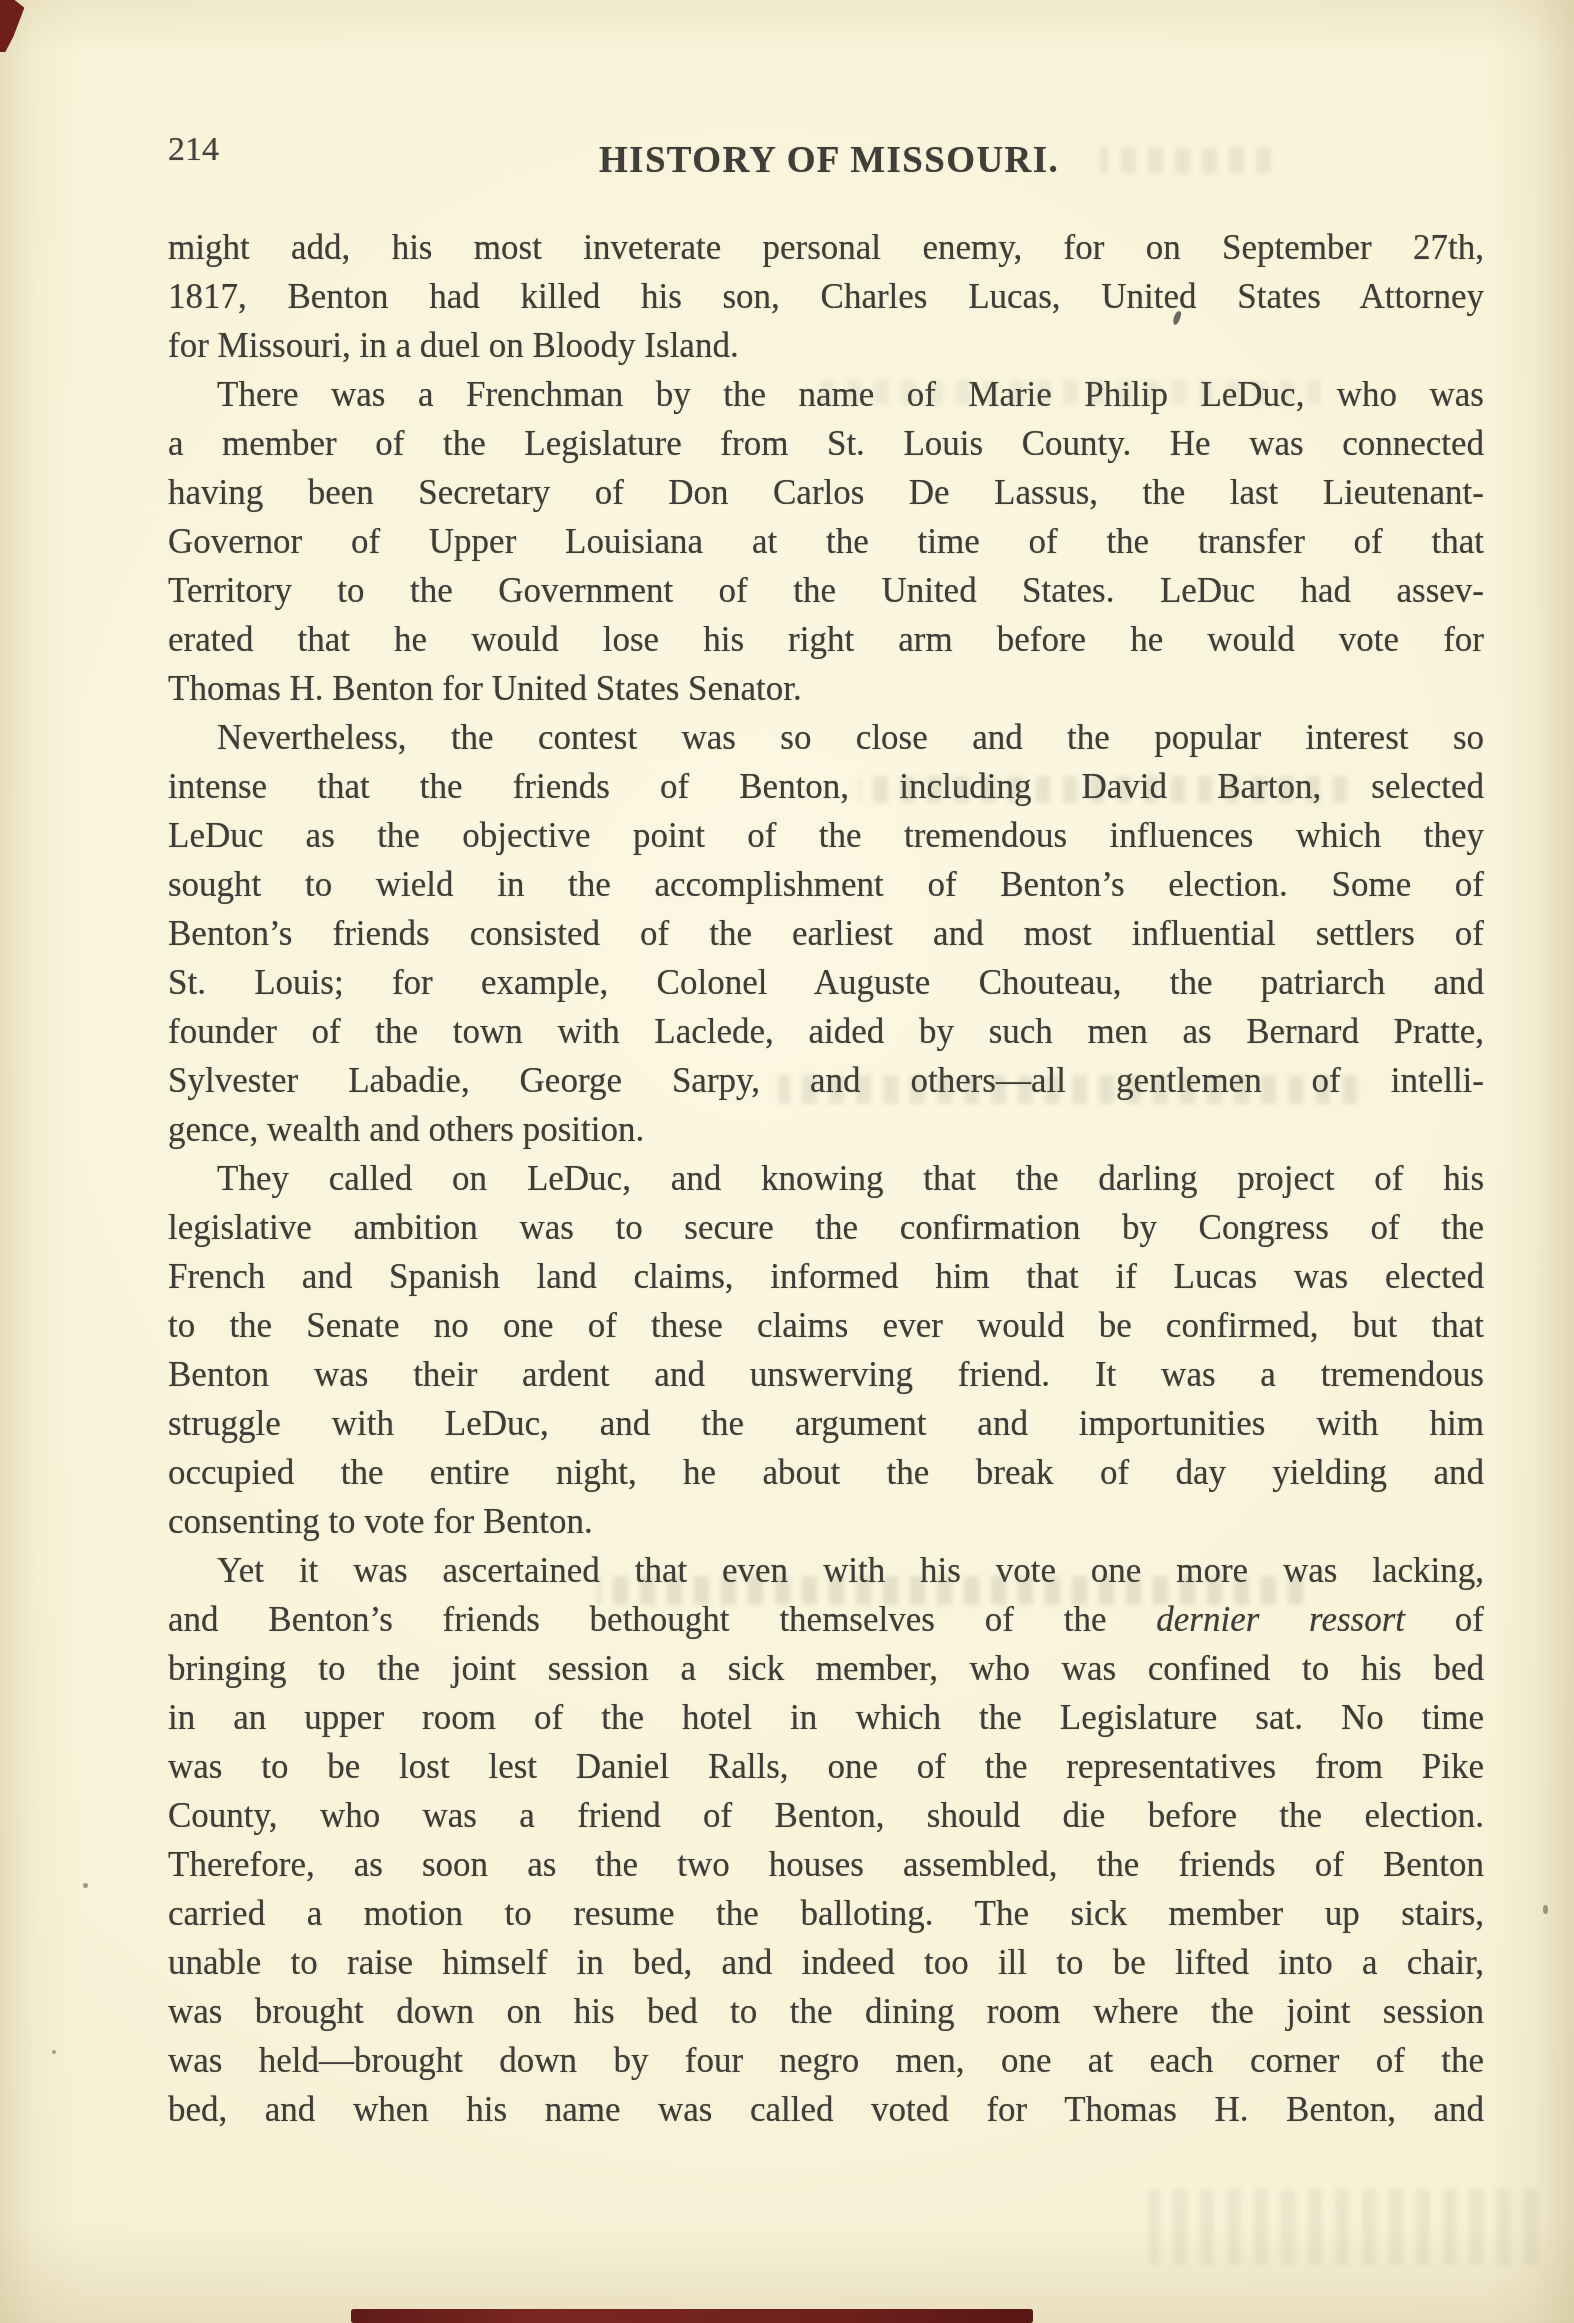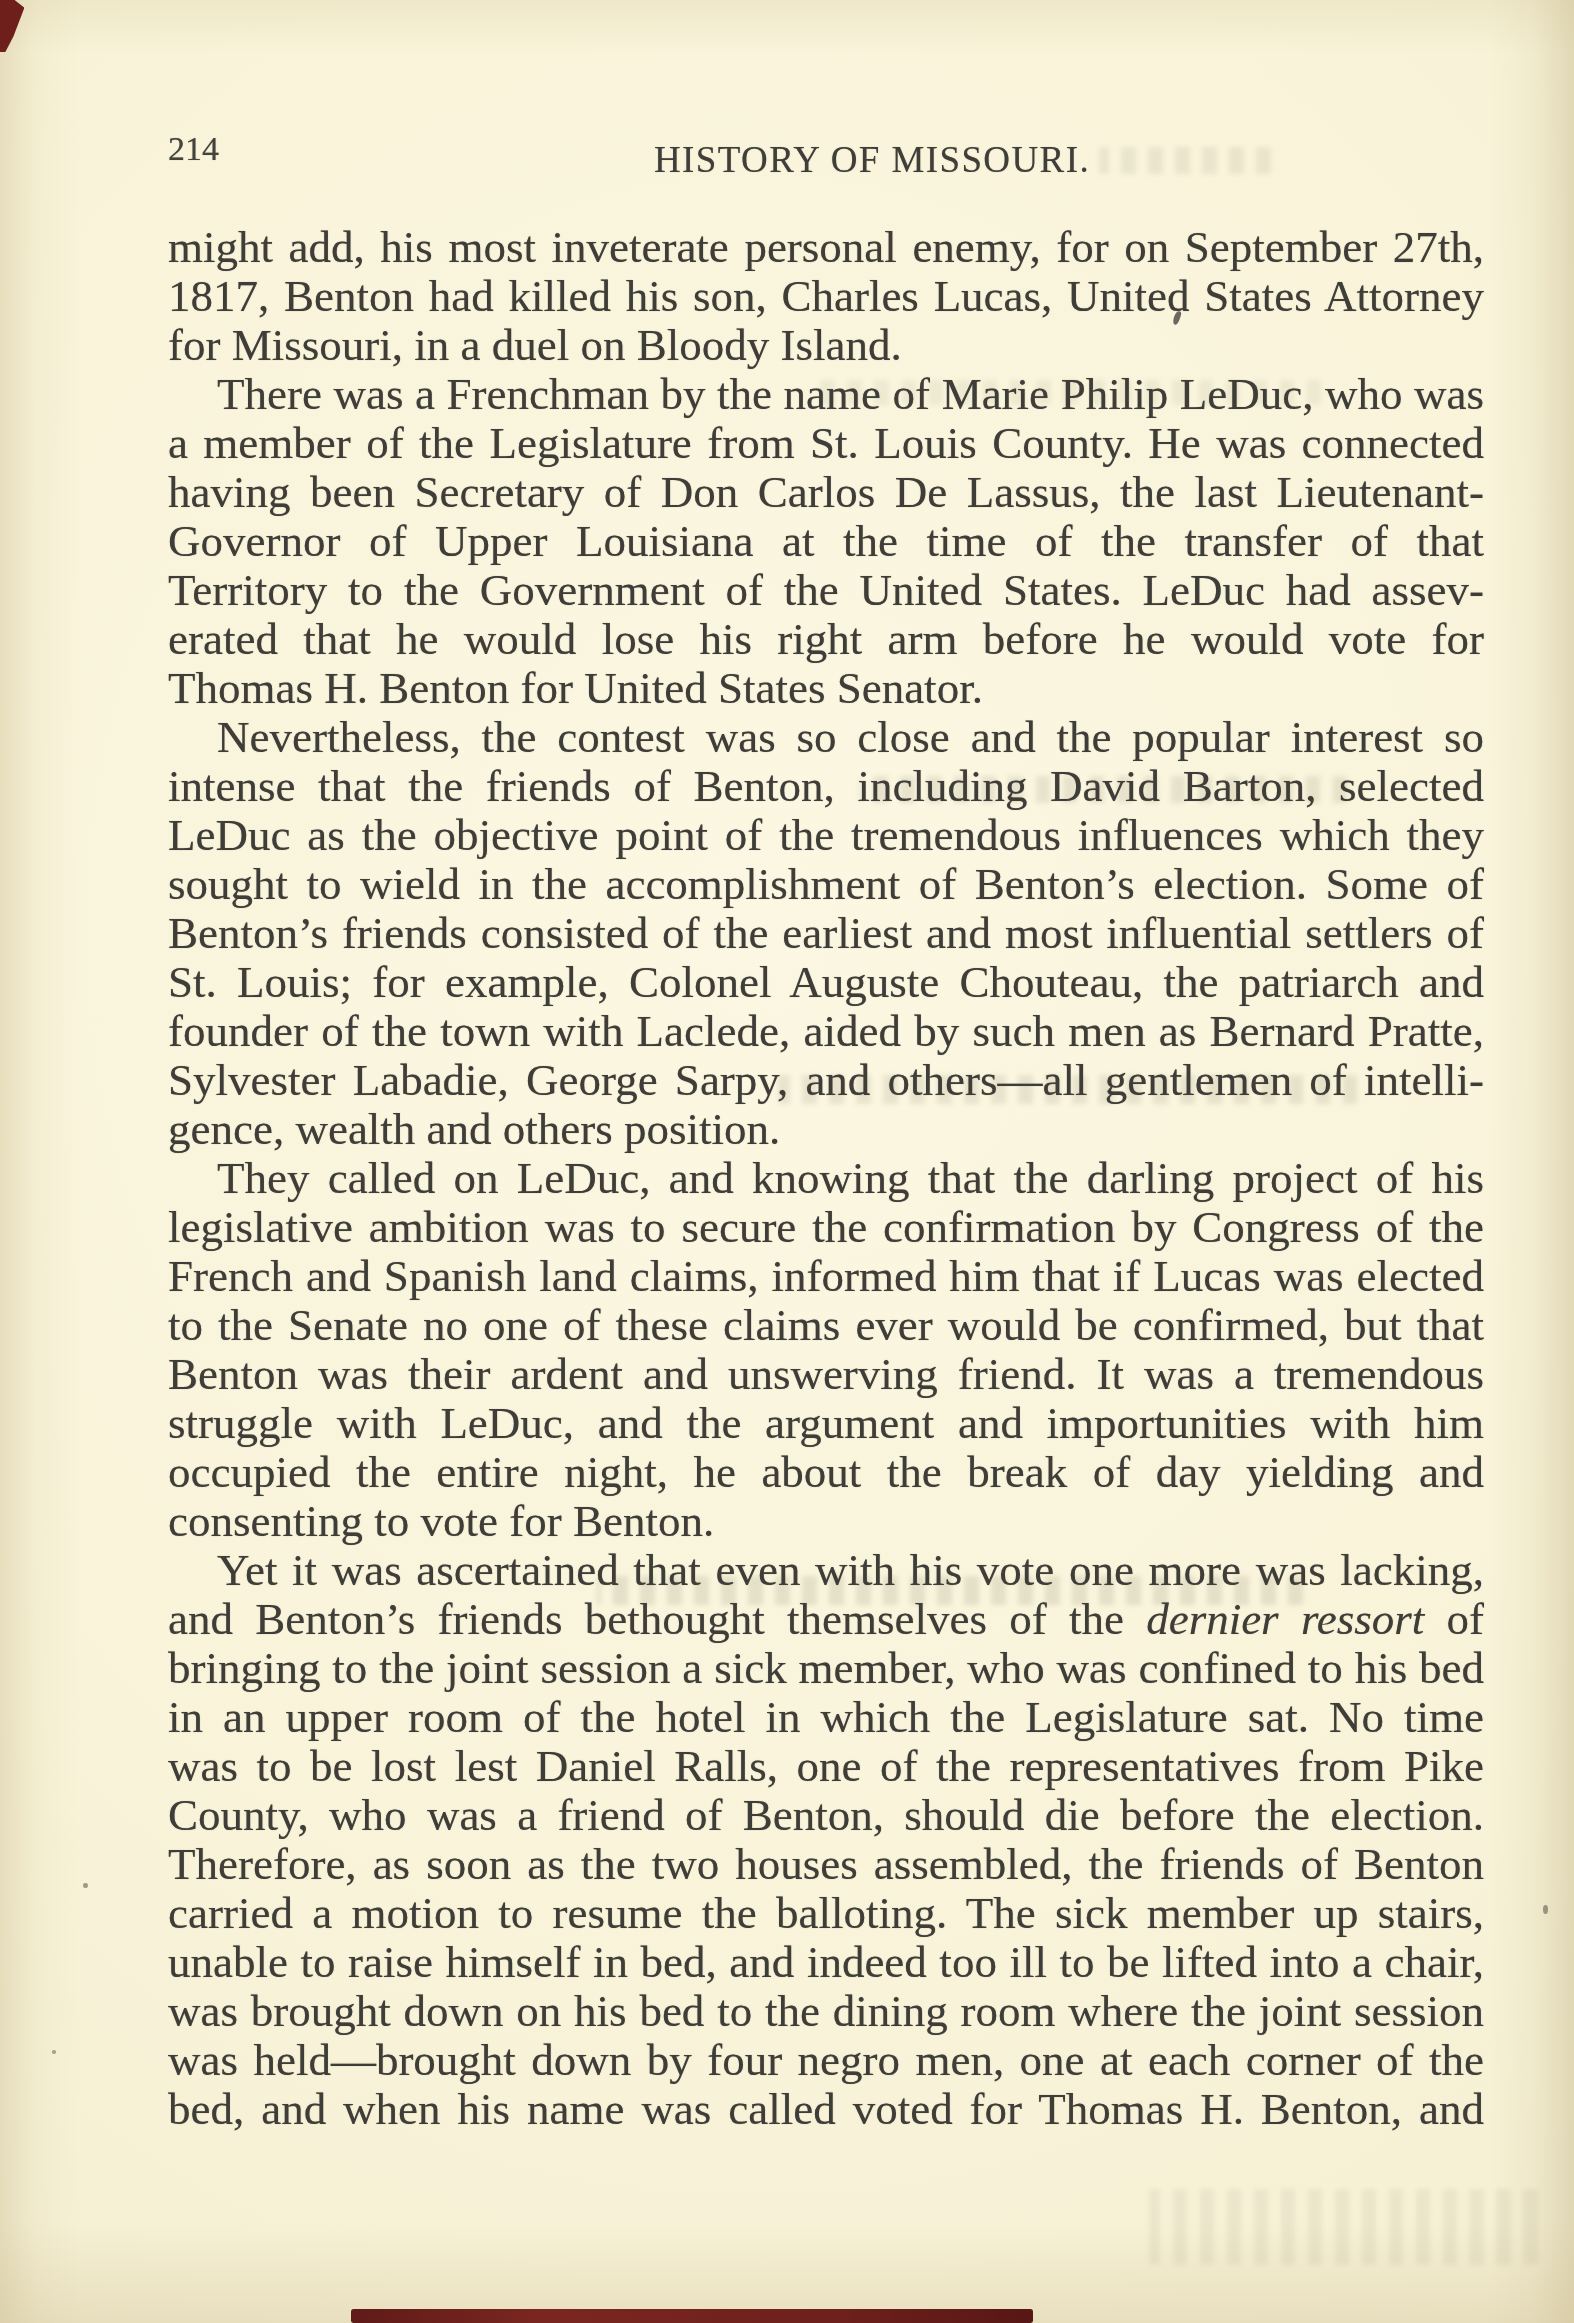--- a/index.html
+++ b/index.html
@@ -25,26 +25,26 @@
       linear-gradient(180deg, rgba(210,196,152,0.25) 0px, rgba(210,196,152,0) 54px),
       linear-gradient(0deg, rgba(205,190,146,0.35) 0px, rgba(205,190,146,0) 100px);
   }
   .page-number {
     position:absolute; left:168px; top:132px;
     font-size:34px; line-height:1; color:#43423c;
     text-shadow:0 0 0.9px rgba(64,62,56,0.5);
   }
   .running-header {
     position:absolute; left:829px; top:138px; transform:translateX(-50%);
-    font-size:37px; font-weight:normal; letter-spacing:1.4px; white-space:nowrap;
-    color:#3f3e39; text-shadow:0 0 0.9px rgba(64,62,56,0.5);margin-left:43px;
+    font-size:37px; font-weight:bold; letter-spacing:1.4px; white-space:nowrap;
+    color:#3f3e39; text-shadow:0 0 0.9px rgba(64,62,56,0.5);
   }
   .body-text {
     position:absolute; left:168px; top:223px; width:1316px;
-    font-size:45px; color:#3e3d38;
+    font-size:35px; color:#3e3d38;
     text-shadow:0 0 0.9px rgba(64,62,56,0.55);
   }
   .line {
     height:49px; line-height:49px;
     text-align:justify; text-align-last:justify;
   }
   .line.end { text-align-last:left; }
   .line.indent { text-indent:49px; }
   .line i { font-style:italic; }
   .ghost {

